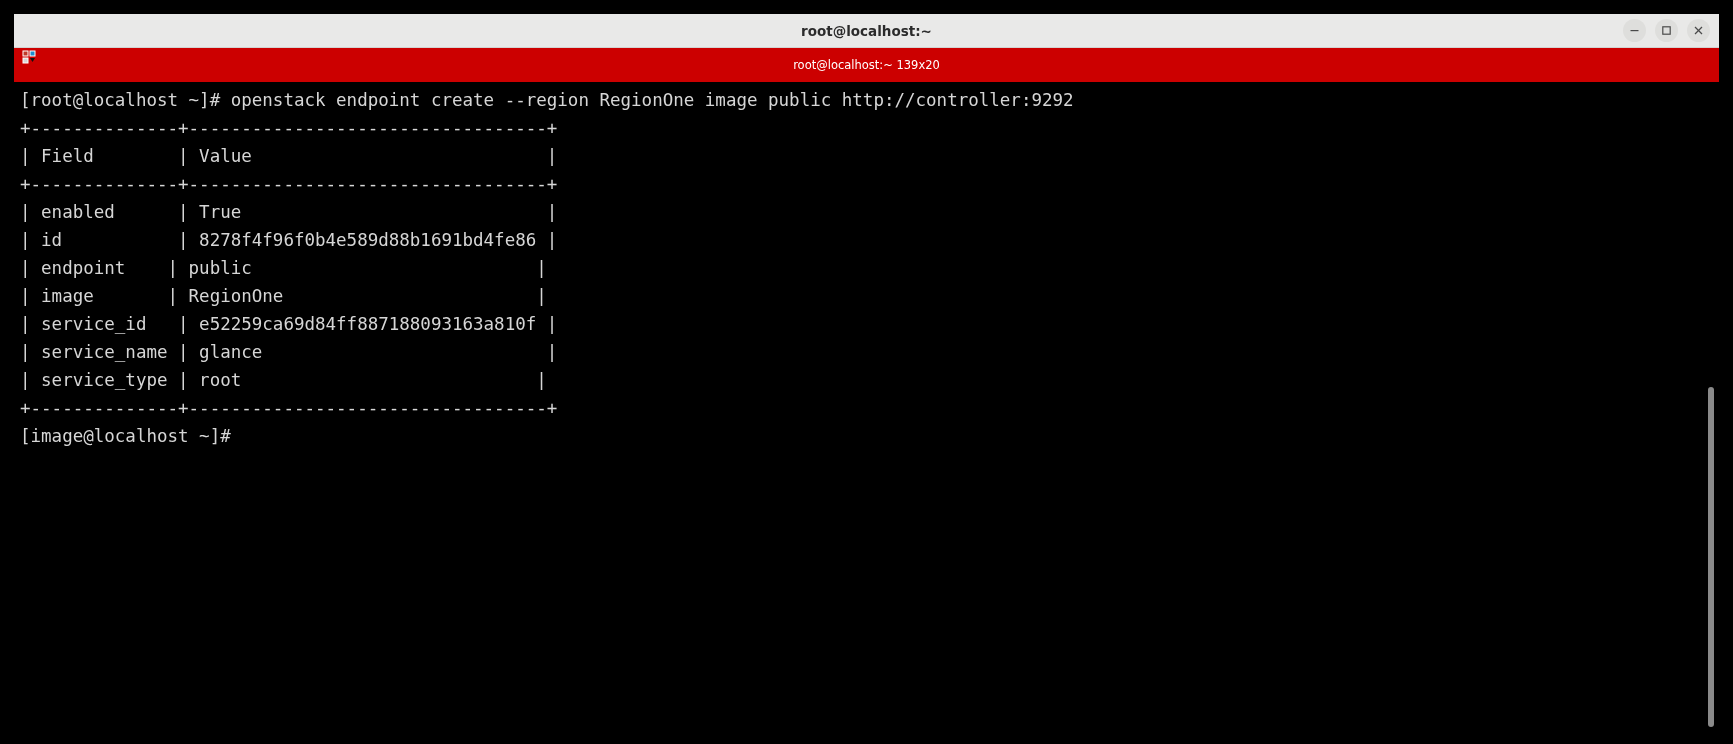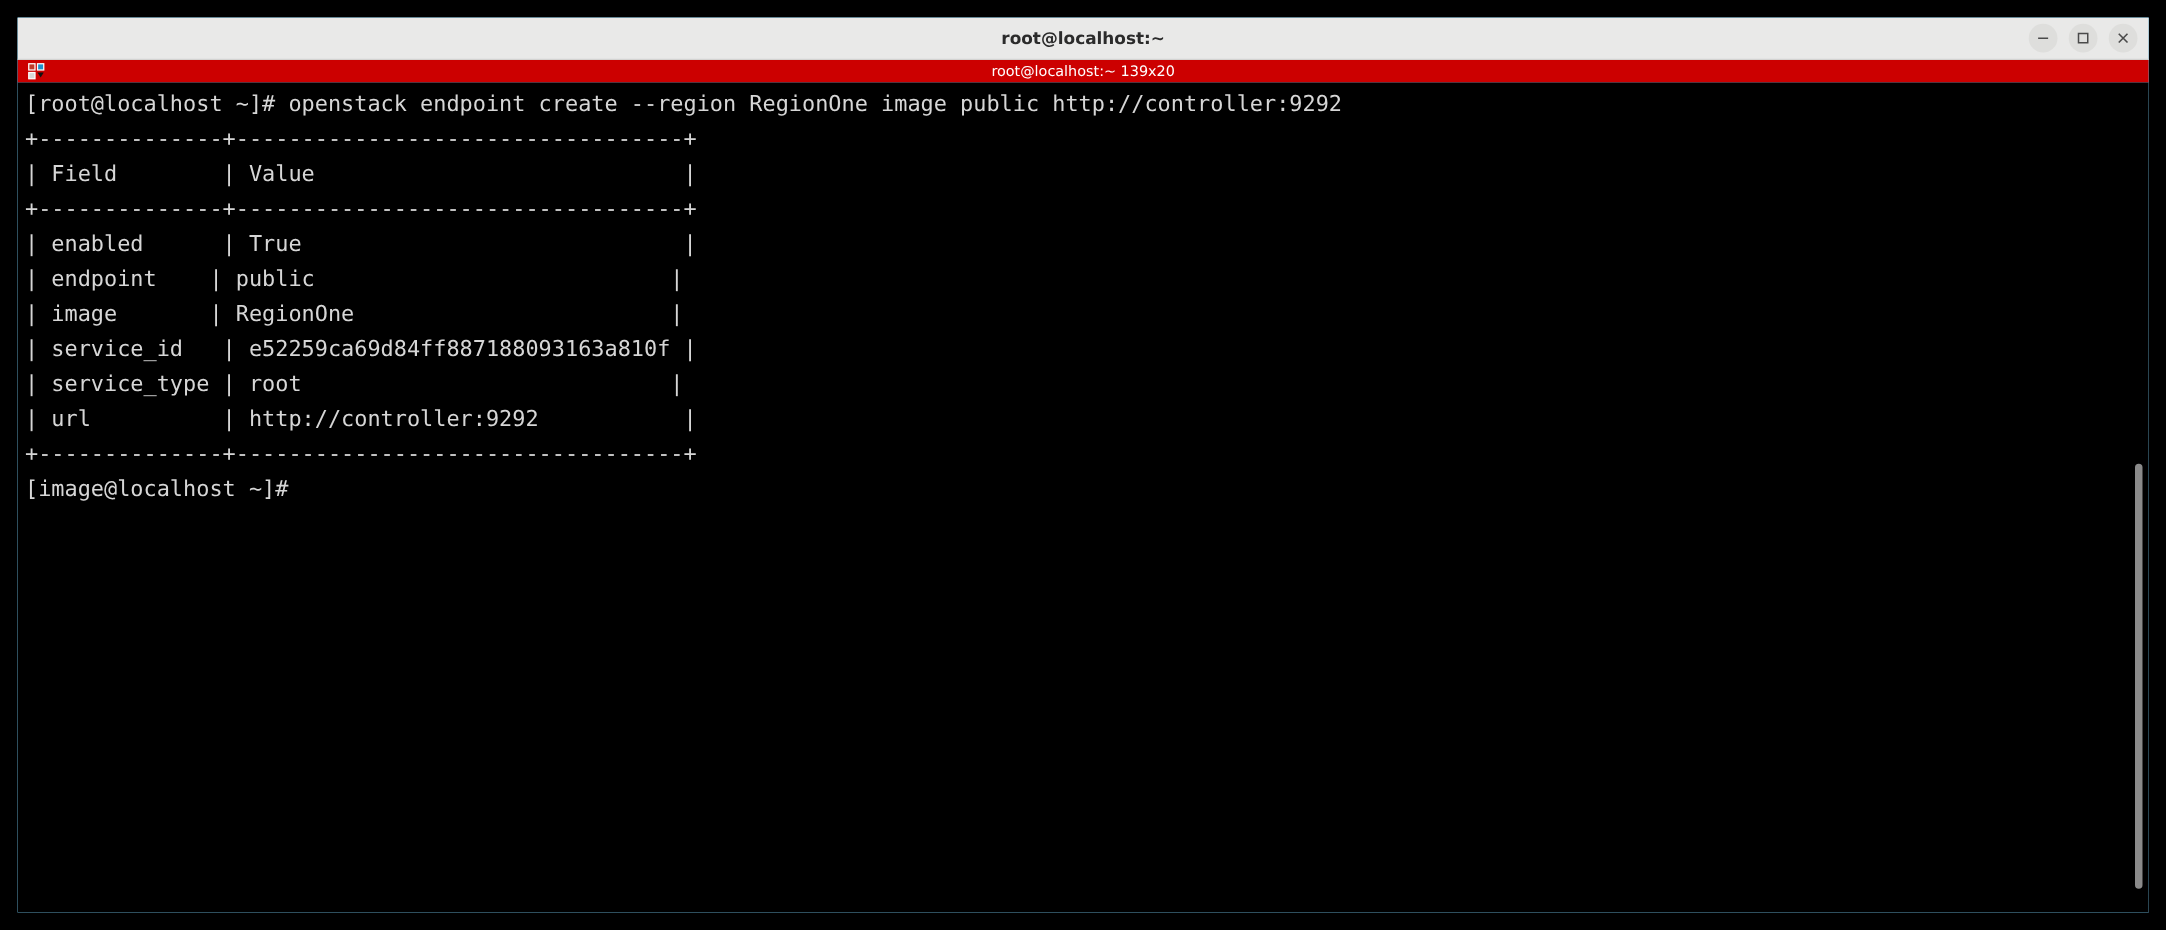--- a/index.html
+++ b/index.html
@@ -69,21 +69,21 @@
     display: flex;
     align-items: center;
     justify-content: center;
     cursor: pointer;
   }
   .wc-btn svg { display: block; }
 
   
   .tabbar {
     position: relative;
-    height: 18px;
+    height: 34px;
     min-height: 18px;
     background: #cc0000;
     display: flex;
     align-items: center;
     justify-content: center;
     text-align: right;
   }
   .tab-icon {
     position: absolute;
     left: 8px;
@@ -183,25 +183,26 @@
       <div class="tab-label">root@localhost:~ 139x20</div>
     </div>
 
     <div class="terminal">
       <div class="term-screen">
         <div class="term-line">[root@localhost ~]# openstack endpoint create --region RegionOne image public http://controller:9292</div>
         <div class="term-line">+--------------+----------------------------------+</div>
         <div class="term-line">| Field        | Value                            |</div>
         <div class="term-line">+--------------+----------------------------------+</div>
         <div class="term-line">| enabled      | True                             |</div>
+        <div class="term-line">| id           | 8278f4f96f0b4e589d88b1691bd4fe86 |</div>
         <div class="term-line">| endpoint    | public                           |</div>
         <div class="term-line">| image       | RegionOne                        |</div>
         <div class="term-line">| service_id   | e52259ca69d84ff887188093163a810f |</div>
+        <div class="term-line">| service_name | glance                           |</div>
         <div class="term-line">| service_type | root                            |</div>
-        <div class="term-line">| url          | http://controller:9292           |</div>
         <div class="term-line">+--------------+----------------------------------+</div>
         <div class="term-line">[image@localhost ~]#</div>
       </div>
 
       <div class="scrollbar-track">
         <div class="scrollbar-thumb"></div>
       </div>
     </div>
 
   </div>

